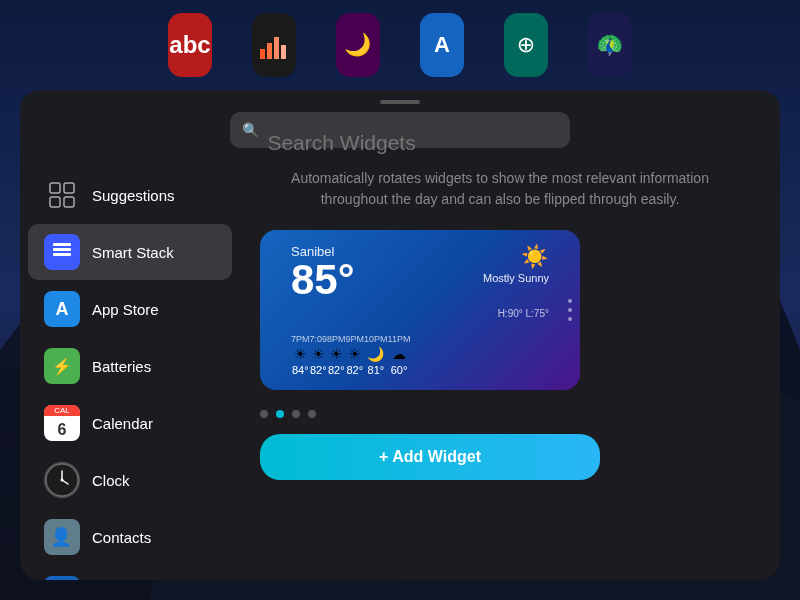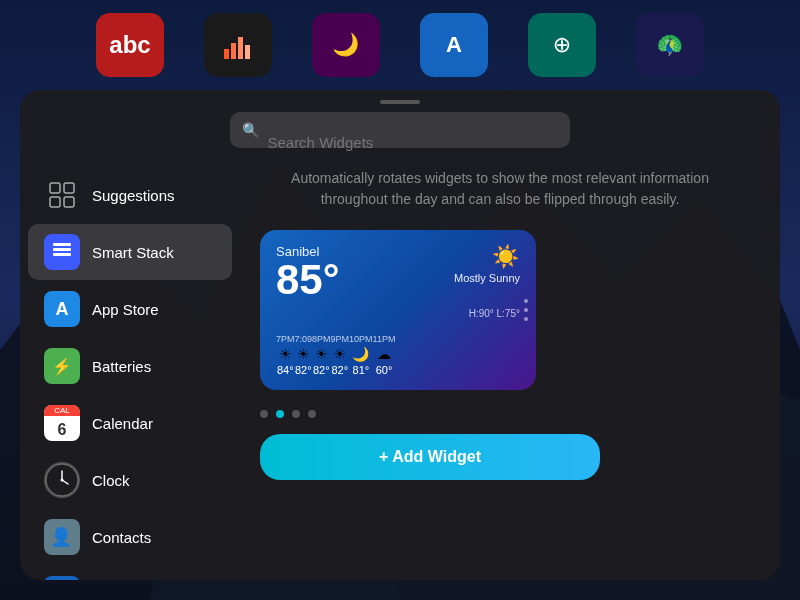--- a/index.html
+++ b/index.html
@@ -29,21 +29,21 @@
       height: 90px;
       display: flex;
       align-items: center;
       justify-content: center;
       gap: 40px;
       padding: 0 60px;
       z-index: 3;
     }
 
     .top-icon {
-      width: 68px;
+      width: 44px;
       height: 64px;
       border-radius: 14px;
       display: flex;
       align-items: center;
       justify-content: center;
       font-size: 28px;
       color: white;
       flex-shrink: 0;
     }
 
@@ -157,23 +157,23 @@
       text-align: center;
       line-height: 1.5;
       max-width: 480px;
       margin-bottom: 20px;
     }
 
     
     .widget-preview {
       background: linear-gradient(135deg, #1565c0 0%, #0d47a1 50%, #4a148c 100%);
       border-radius: 16px;
-      width: 276px;
+      width: 320px;
       height: 160px;
-      padding: 14px 16px;
+      padding: 14px 31px;
       display: flex;
       flex-direction: column;
       justify-content: space-between;
       margin-bottom: 20px;
       position: relative;
       overflow: hidden;
     }
 
     .widget-dots-right {
       position: absolute;
@@ -357,21 +357,21 @@
   <div class="top-icon" style="background:#1a1a4e; border-radius:14px;">
     <span style="font-size:22px;">🦚</span>
   </div>
 </div>
 
 <div class="panel">
   <div class="drag-handle"></div>
 
   <div class="search-bar">
     <span style="color:#888; font-size:14px;">🔍</span>
-    <input type="text" style="color: rgb(136, 136, 136); font-size: 15px; background: transparent; border: none; outline: none; flex: 1 1 0%; margin-top: 25px;" placeholder="Search Widgets">
+    <input type="text" style="color: rgb(136, 136, 136); font-size: 21px; background: transparent; border: none; outline: none; flex: 1 1 0%; margin-top: 25px;" placeholder="Search Widgets">
   </div>
 
   <div class="content">
 
     <div class="sidebar">
 
       <div class="sidebar-item suggestions">
         <div class="sidebar-icon" style="background:transparent; color:#aaa;">
           <svg width="28" height="28" viewBox="0 0 28 28" fill="none">
             <rect x="2" y="2" width="10" height="10" rx="2" stroke="#aaa" stroke-width="1.5"></rect>

